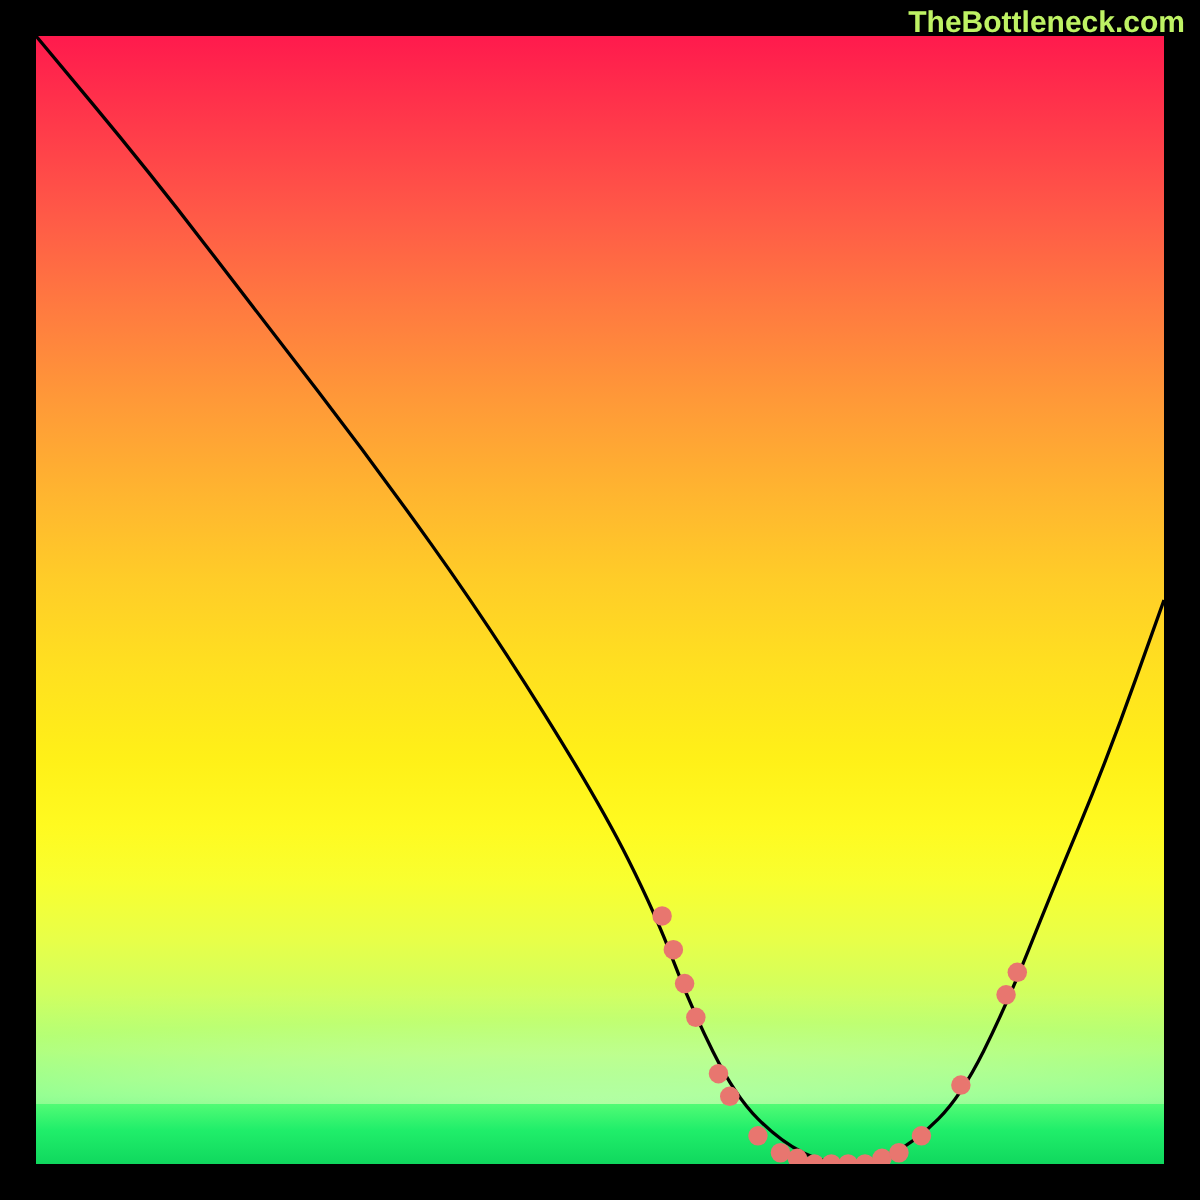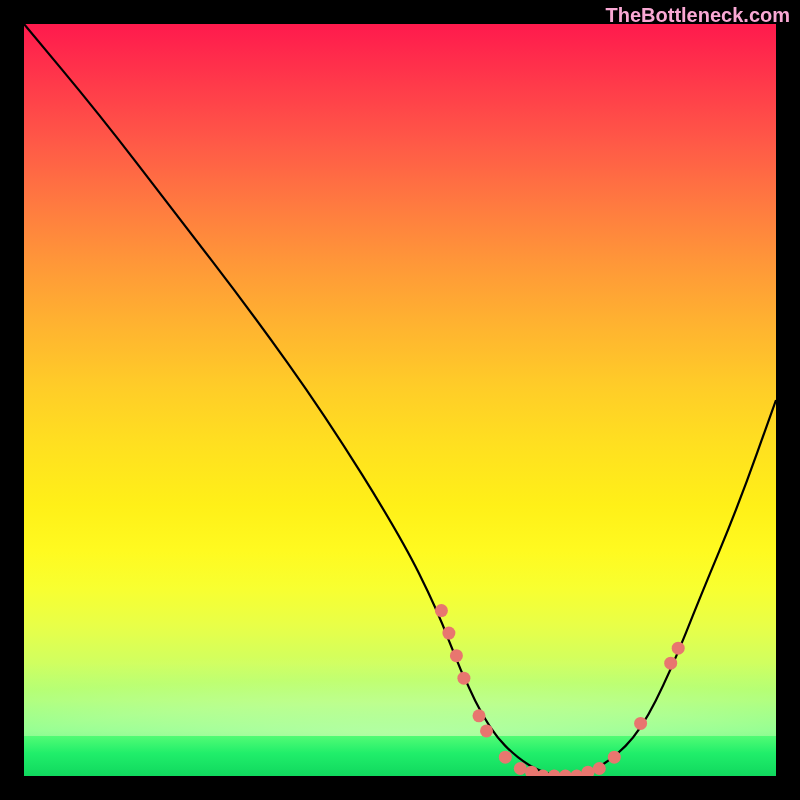--- a/index.html
+++ b/index.html
@@ -10,21 +10,21 @@
     width: 800px;
     height: 800px;
     background: #000;
     position: relative;
   }
   
   .watermark {
     position: absolute;
     top: 4px;
     right: 10px;
-    color: #f9a8d4;
+    color: #bef264;
     font-size: 20px;
     font-weight: bold;
     z-index: 10;
   }
   
   .plot-area {
     position: absolute;
     left: 24px;
     top: 24px;
     width: 752px;

